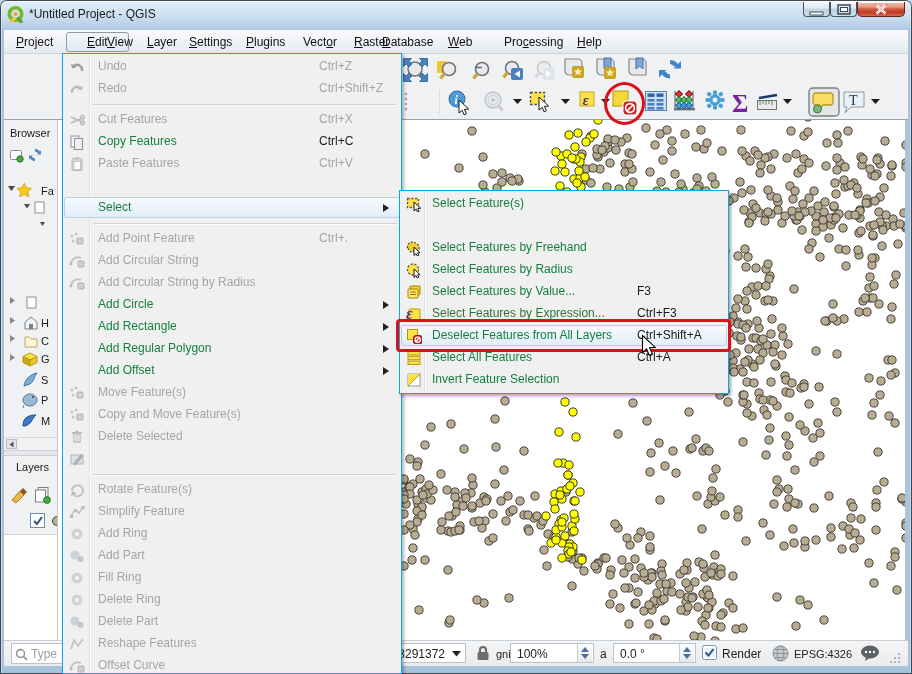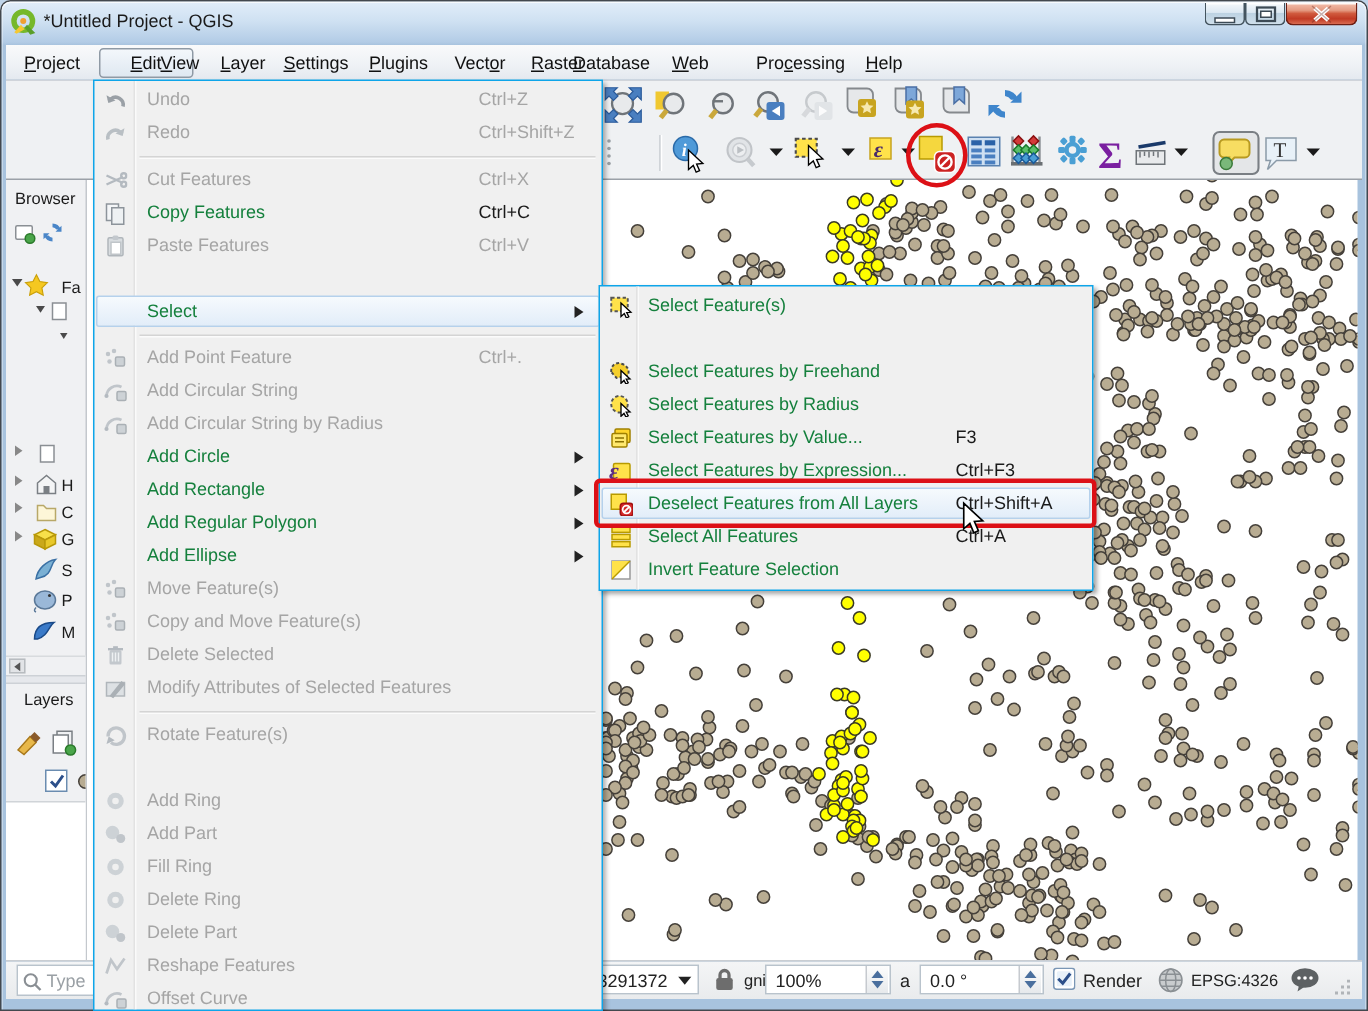--- a/index.html
+++ b/index.html
@@ -1299,21 +1299,21 @@
     </div>
     <div class="mrow" style="top:262px">
       <span class="txt">Add Rectangle</span>
       <div class="arrow" style="left:319px"></div>
     </div>
     <div class="mrow" style="top:284px">
       <span class="txt">Add Regular Polygon</span>
       <div class="arrow" style="left:319px"></div>
     </div>
     <div class="mrow" style="top:306px">
-      <span class="txt">Add Ellipse</span>
+      <span class="txt">Add Offset</span>
       <div class="arrow" style="left:319px"></div>
     </div>
     <div class="mrow dis" style="top:328px">
       <svg class="micon" viewBox="0 0 16 16">
         <g fill="#c0c5ca">
           <circle cx="3" cy="5" r="1.5"></circle>
           <circle cx="7" cy="3" r="1.5"></circle>
           <circle cx="4" cy="10" r="1.5"></circle>
         </g>
         <rect x="8" y="7" width="6" height="6" rx="1" fill="#cdd2d6" stroke="#aab0b5"></rect>
@@ -1340,29 +1340,39 @@
           <path d="M6 6 v6 M8 6 v6 M10 6 v6"></path>
         </g>
       </svg>
       <span class="txt">Delete Selected</span>
     </div>
     <div class="mrow dis" style="top:394px">
       <svg class="micon" viewBox="0 0 16 16">
         <rect x="2" y="4" width="12" height="9" fill="#dde1e4" stroke="#b0b6bb"></rect>
         <path d="M4 13 L12 3 L14.5 5 L6.5 14.5 Z" fill="#aab0b5"></path>
       </svg>
-      <span class="txt">Modify Attributes of Selected Features</span>
     </div>
     <div class="msep" style="top:420px"></div>
     <div class="mrow dis" style="top:425px">
       <svg class="micon" viewBox="0 0 16 16">
         <path d="M3 9 a5.5 5.5 0 1 1 2 4" fill="none" stroke="#c0c5ca" stroke-width="2.2"></path>
         <path d="M2 14 L3.4 9 7.5 11.5 Z" fill="#b4bac0"></path>
       </svg>
       <span class="txt">Rotate Feature(s)</span>
+    </div>
+    <div class="mrow dis" style="top:447px">
+      <svg class="micon" viewBox="0 0 16 16">
+        <path d="M2 12 L6 6 L10 9 L14 3" fill="none" stroke="#c0c5ca" stroke-width="1.6"></path>
+        <g fill="#b4bac0">
+          <rect x="1" y="11" width="3" height="3"></rect>
+          <rect x="5" y="5" width="3" height="3"></rect>
+          <rect x="12.5" y="2" width="3" height="3"></rect>
+        </g>
+      </svg>
+      <span class="txt">Simplify Feature</span>
     </div>
     <div class="mrow dis" style="top:469px">
       <svg class="micon" viewBox="0 0 16 16">
         <circle cx="8" cy="8" r="5.5" fill="#cdd2d6"></circle>
         <circle cx="8" cy="8" r="2.2" fill="#f0f0f0"></circle>
       </svg>
       <span class="txt">Add Ring</span>
     </div>
     <div class="mrow dis" style="top:491px">
       <svg class="micon" viewBox="0 0 16 16">

